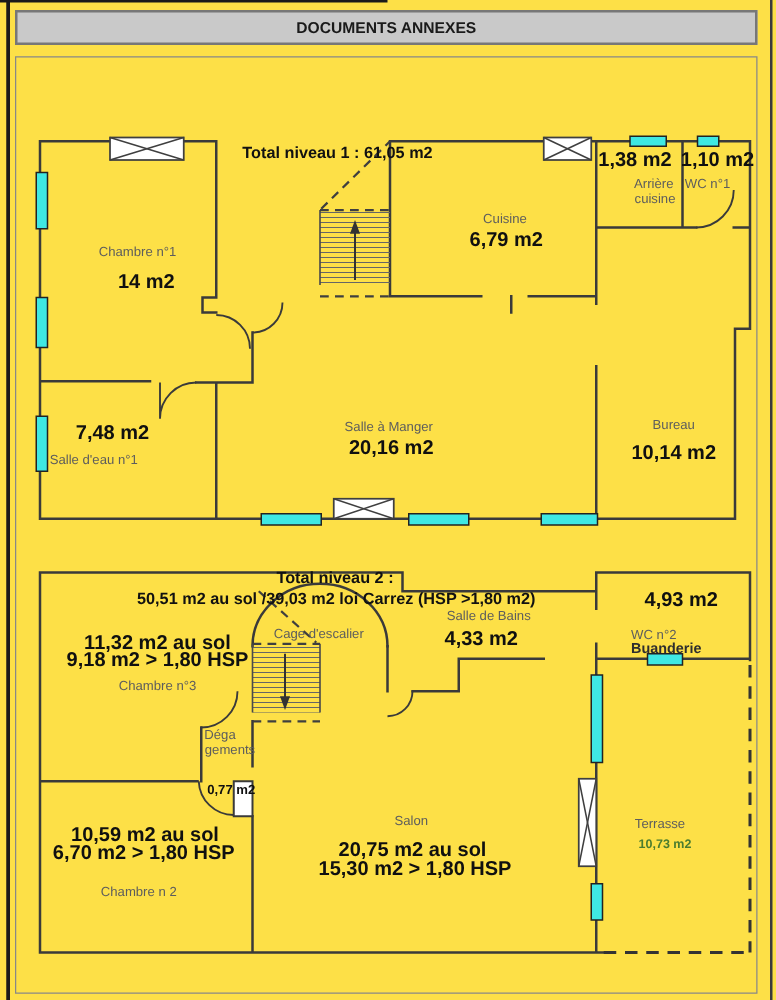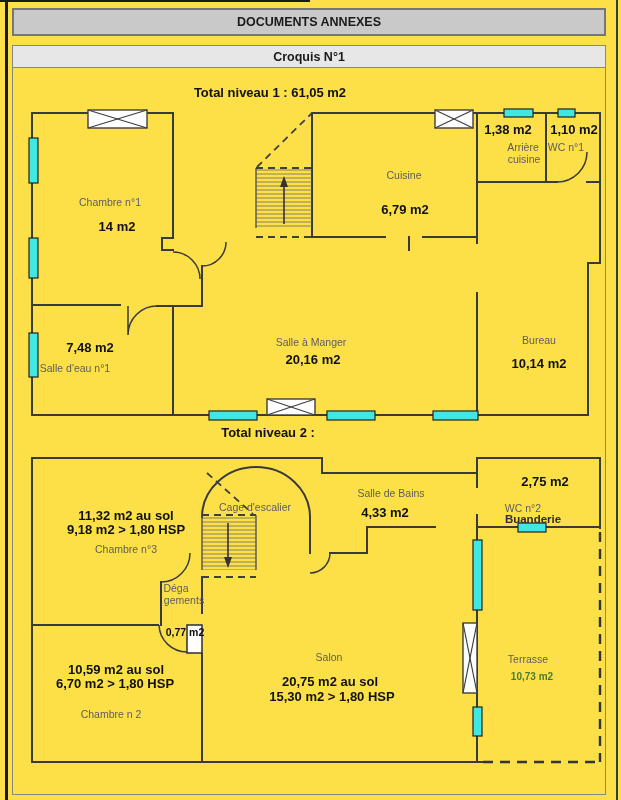--- a/index.html
+++ b/index.html
@@ -30,41 +30,38 @@
   .xline{stroke:#3f3f3f;stroke-width:1.2;}
   .stairs{fill:url(#hatchH);stroke:none;}
   .arrowline{stroke:#333;stroke-width:1.6;}
   .arrowhead{fill:#333;stroke:none;}
   .pier{fill:#fff;stroke:#3a3a3a;stroke-width:1.6;}
   .lbl{
     position:absolute;transform:translate(-50%,-50%);white-space:nowrap;
     text-align:center;
   }
   .name{font-size:10.5px;color:#5d5d5d;}
-  .area{font-size:13px;font-weight:700;color:#101010;}
+  .area{font-size:16px;font-weight:700;color:#101010;}
   .areagreen{font-size:10px;font-weight:700;color:var(--terrace-area-text,#4a7c2f);}
   .buand{font-size:11.5px;font-weight:700;color:#2e2e2e;}
-  .ltitle{font-size:13px;font-weight:700;color:#111;}
+  .ltitle{font-size:13px;font-weight:700;color:#111;margin-top:30px;}
 </style>
 </head>
 <body>
 
 <div id="page">
 
   <div class="edge" style="left:5px;top:0;width:3px;height:800px"></div>
   <div class="edge" style="left:0;top:0;width:310px;height:2px"></div>
   <div class="edge" style="left:616px;top:0;width:2px;height:800px;background:#3a3a3a"></div>
 
   <div id="bar1" class="bar">
     <span>DOCUMENTS ANNEXES</span>
   </div>
   <div id="frame"></div>
-  <div id="bar2" class="bar">
-    <span>Croquis N°1</span>
-  </div>
 
   <svg width="621" height="800" viewBox="0 0 621 800">
     <defs>
       <pattern id="hatchH" width="4" height="4" patternUnits="userSpaceOnUse">
         <line x1="0" y1="2" x2="4" y2="2" stroke="#666" stroke-width="0.8"></line>
       </pattern>
     </defs>
 
     <g>
       <path class="wall" d="M32,113 H173 M32,113 V415 M32,415 H588
@@ -158,50 +155,51 @@
       <rect class="win" x="473" y="707" width="9" height="29"></rect>
     </g>
   </svg>
 
   <div class="lbl ltitle" style="left:270px;top:92px">Total niveau 1 : 61,05 m2</div>
 
   <div class="lbl name" style="left:110px;top:202px">Chambre n°1</div>
   <div class="lbl area" style="left:117px;top:226px">14 m2</div>
 
   <div class="lbl name" style="left:404px;top:175px">Cuisine</div>
-  <div class="lbl area" style="left:405px;top:209px">6,79 m2</div>
+  <div class="lbl area" style="left:405px;top:193px">6,79 m2</div>
 
   <div class="lbl area" style="left:508px;top:129px">1,38 m2</div>
   <div class="lbl name" style="left:523px;top:147px">Arrière</div>
   <div class="lbl name" style="left:524px;top:159px">cuisine</div>
 
   <div class="lbl area" style="left:574px;top:129px">1,10 m2</div>
   <div class="lbl name" style="left:566px;top:147px">WC n°1</div>
 
   <div class="lbl area" style="left:90px;top:347px">7,48 m2</div>
   <div class="lbl name" style="left:75px;top:368px">Salle d'eau n°1</div>
 
   <div class="lbl name" style="left:311px;top:342px">Salle à Manger</div>
   <div class="lbl area" style="left:313px;top:359px">20,16 m2</div>
 
   <div class="lbl name" style="left:539px;top:340px">Bureau</div>
   <div class="lbl area" style="left:539px;top:363px">10,14 m2</div>
 
   <div class="lbl ltitle" style="left:268px;top:432px">Total niveau 2 :</div>
+  <div class="lbl ltitle" style="left:269px;top:449px">50,51 m2 au sol /39,03 m2 loi Carrez (HSP &gt;1,80 m2)</div>
 
   <div class="lbl area" style="left:126px;top:515px">11,32 m2 au sol</div>
   <div class="lbl area" style="left:126px;top:529px">9,18 m2 &gt; 1,80 HSP</div>
   <div class="lbl name" style="left:126px;top:549px">Chambre n°3</div>
 
   <div class="lbl name" style="left:255px;top:507px">Cage d'escalier</div>
 
   <div class="lbl name" style="left:391px;top:493px">Salle de Bains</div>
   <div class="lbl area" style="left:385px;top:512px">4,33 m2</div>
 
-  <div class="lbl area" style="left:545px;top:481px">2,75 m2</div>
+  <div class="lbl area" style="left:545px;top:481px">4,93 m2</div>
   <div class="lbl name" style="left:523px;top:508px">WC n°2</div>
   <div class="lbl buand" style="left:533px;top:519px">Buanderie</div>
 
   <div class="lbl name" style="left:176px;top:588px">Déga</div>
   <div class="lbl name" style="left:184px;top:600px">gements</div>
   <div class="lbl area" style="left:185px;top:632px;font-size:10.5px">0,77 m2</div>
 
   <div class="lbl area" style="left:116px;top:669px">10,59 m2 au sol</div>
   <div class="lbl area" style="left:115px;top:683px">6,70 m2 &gt; 1,80 HSP</div>
   <div class="lbl name" style="left:111px;top:714px">Chambre n 2</div>

